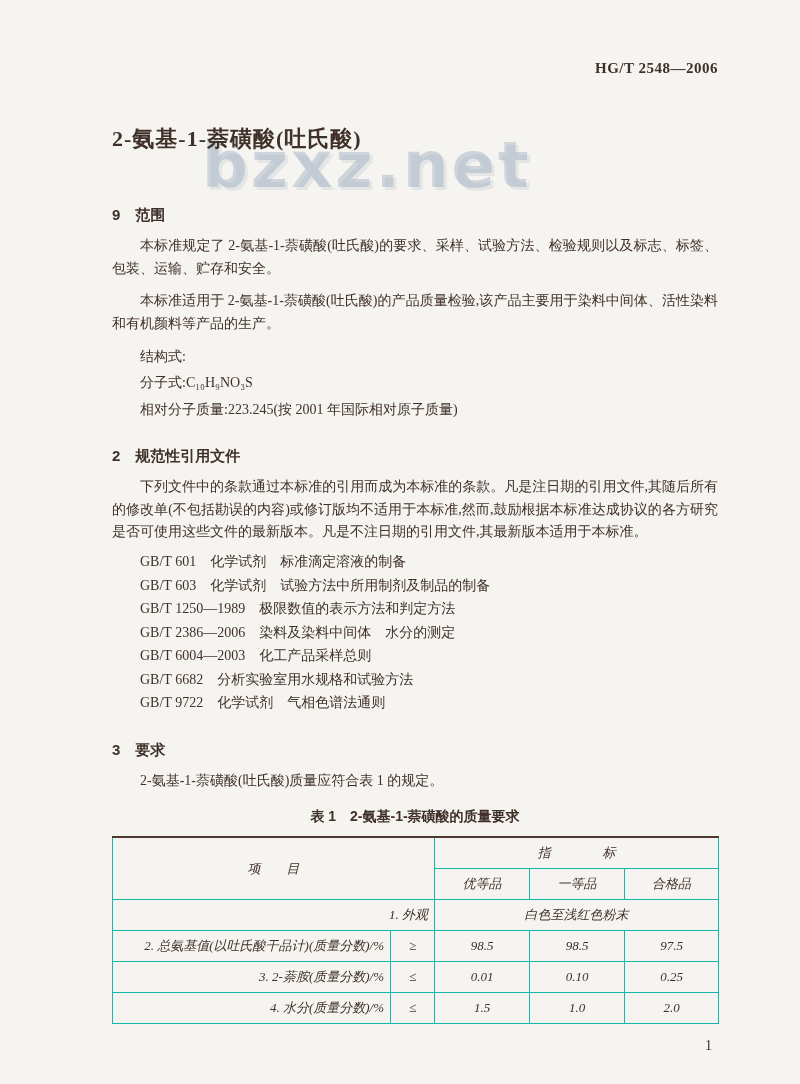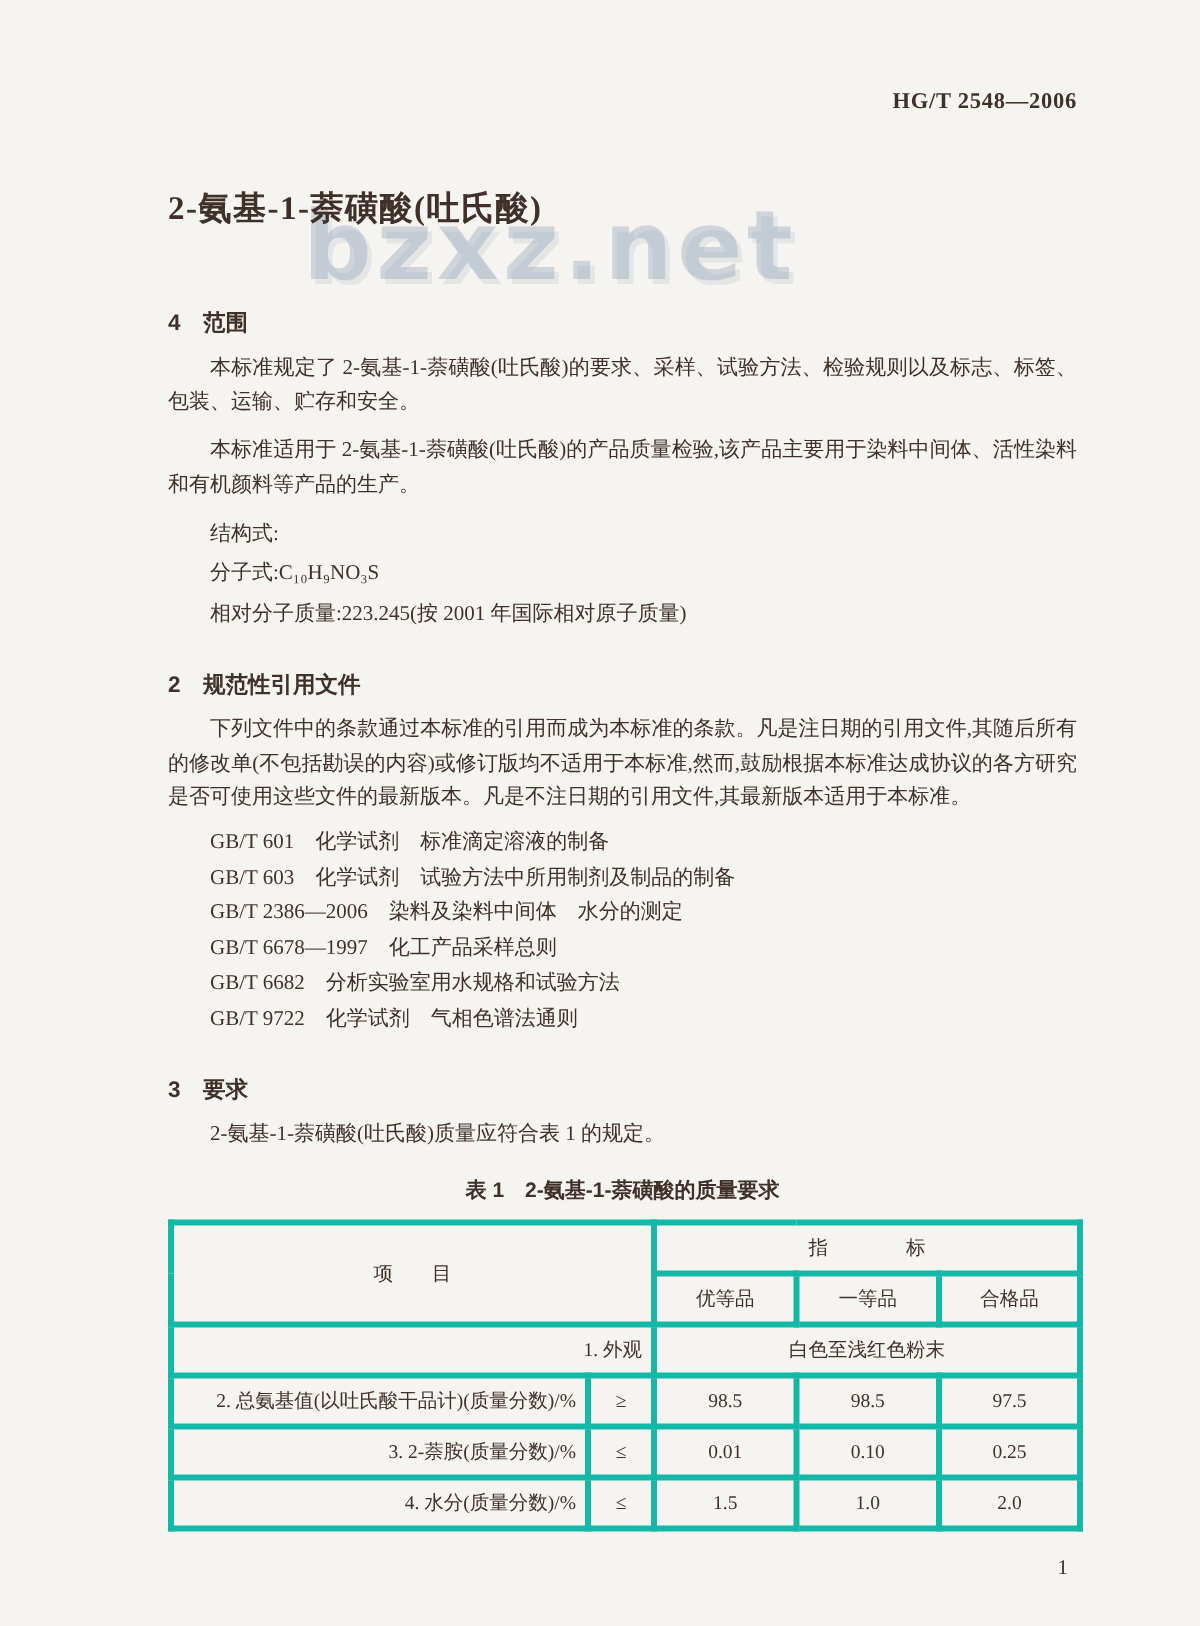--- a/index.html
+++ b/index.html
@@ -85,24 +85,25 @@
     font-family: "Liberation Sans", "DejaVu Sans", sans-serif;
   }
   table.quality {
     border-collapse: collapse;
     width: 100%;
     margin-top: 10px;
     font-size: 13px;
     table-layout: fixed;
   }
   table.quality th, table.quality td {
-    border: 4px solid #14b8a6;
+    border: 1px solid #14b8a6;
     padding: 5px 6px;
     height: 20px;
     font-weight: normal;
+    font-style: italic;
   }
   table.quality { border-top: 2px solid #4a3a32; }
   th.c, td.c { text-align: center; }
   td.name { text-align: right; padding-left: 10px; }
   .page-number {
     position: absolute;
     right: 88px;
     bottom: 30px;
     font-size: 14px;
     z-index: 1;
@@ -114,36 +115,37 @@
 <div class="page">
 
   <div class="watermark">bzxz.net</div>
 
   <div class="content">
 
     <div class="doc-code">HG/T 2548—2006</div>
 
     <div class="doc-title">2-氨基-1-萘磺酸(吐氏酸)</div>
 
-    <div class="sec-heading sec1-heading">4　范围</div>
+    <div class="sec-heading sec1-heading">9　范围</div>
     <p class="body-par">本标准规定了 2-氨基-1-萘磺酸(吐氏酸)的要求、采样、试验方法、检验规则以及标志、标签、包装、运输、贮存和安全。</p>
     <p class="body-par">本标准适用于 2-氨基-1-萘磺酸(吐氏酸)的产品质量检验,该产品主要用于染料中间体、活性染料和有机颜料等产品的生产。</p>
     <p class="body-par">结构式:</p>
 
 
     <p class="chem-line">分子式:C₁₀H₉NO₃S</p>
     <p class="chem-line">相对分子质量:223.245(按 2001 年国际相对原子质量)</p>
 
     <div class="sec-heading">2　规范性引用文件</div>
     <p class="body-par">下列文件中的条款通过本标准的引用而成为本标准的条款。凡是注日期的引用文件,其随后所有的修改单(不包括勘误的内容)或修订版均不适用于本标准,然而,鼓励根据本标准达成协议的各方研究是否可使用这些文件的最新版本。凡是不注日期的引用文件,其最新版本适用于本标准。</p>
     <ul class="ref-list">
       <li>GB/T 601　化学试剂　标准滴定溶液的制备</li>
       <li>GB/T 603　化学试剂　试验方法中所用制剂及制品的制备</li>
+      <li>GB/T 1250—1989　极限数值的表示方法和判定方法</li>
       <li>GB/T 2386—2006　染料及染料中间体　水分的测定</li>
-      <li>GB/T 6678—1997　化工产品采样总则</li>
+      <li>GB/T 6004—2003　化工产品采样总则</li>
       <li>GB/T 6682　分析实验室用水规格和试验方法</li>
       <li>GB/T 9722　化学试剂　气相色谱法通则</li>
     </ul>
 
     <div class="sec-heading">3　要求</div>
     <p class="body-par">2-氨基-1-萘磺酸(吐氏酸)质量应符合表 1 的规定。</p>
 
     <div class="table-caption">表 1　2-氨基-1-萘磺酸的质量要求</div>
 
     <table class="quality">

